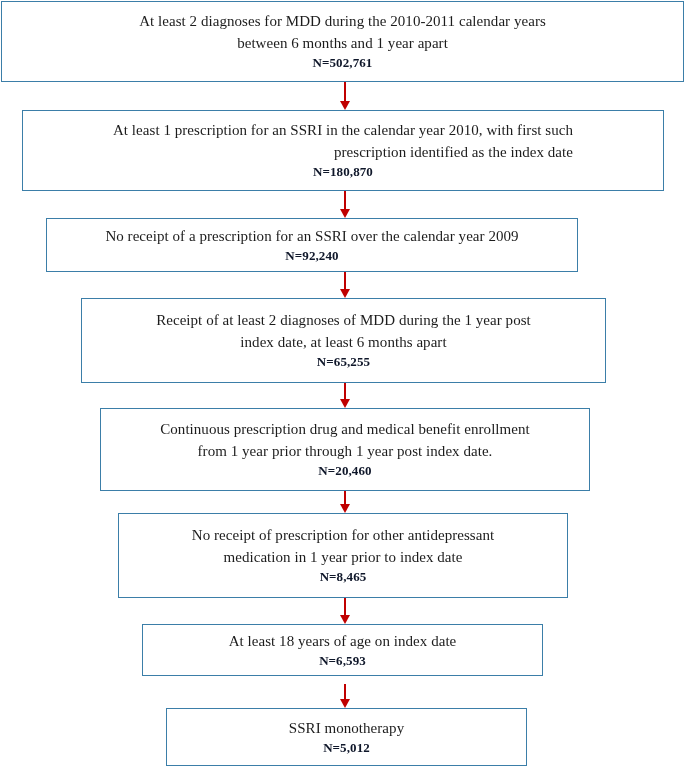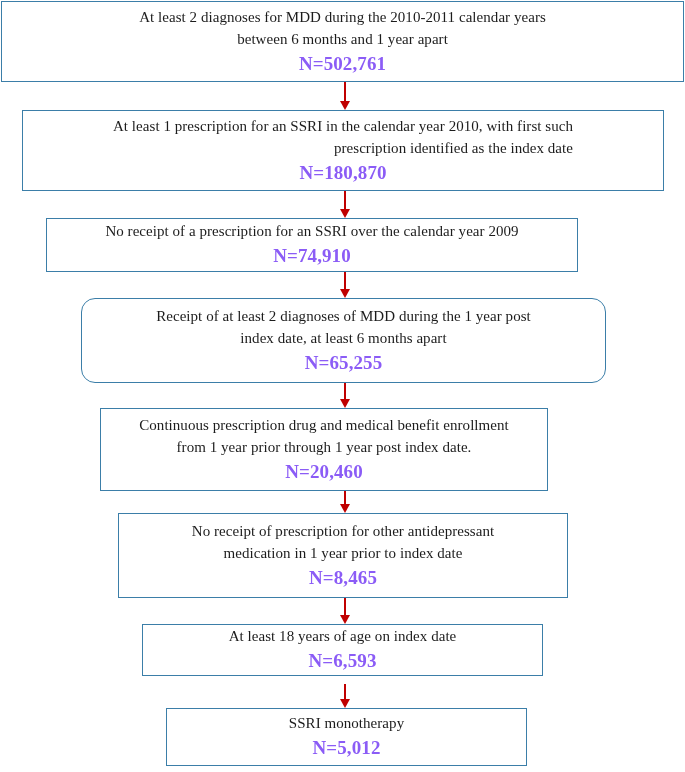--- a/index.html
+++ b/index.html
@@ -36,24 +36,24 @@
     display: block;
     font-size: 15px;
     line-height: 1.47;
     letter-spacing: 0.05px;
     white-space: pre-line;
     font-weight: 400;
     color: #1c1c1c;
   }
   .flow-box .box-count {
     display: block;
-    font-size: 19px;
+    font-size: 13px;
     line-height: 1.45;
     font-weight: 700;
-    color: #8b5cf6;
+    color: #0f172a;
     letter-spacing: 0.1px;
   }
   
   .flow-arrow {
     position: absolute;
     width: 14px;
     pointer-events: none;
   }
   .flow-arrow .shaft {
     position: absolute;
@@ -95,40 +95,40 @@
     <span class="box-count">N=180,870</span>
   </div>
 
   <div class="flow-arrow" id="arrow-2" style="left: 338px; top: 191px; height: 27px;">
     <span class="shaft" style="height: 19px; background: rgb(192, 0, 0);"></span>
     <span class="head" style="border-top-color: rgb(192, 0, 0);"></span>
   </div>
 
   <div class="flow-box" id="box-3" style="left: 46px; top: 218px; width: 532px; height: 54px; border-color: rgb(59, 126, 168);">
     <span class="box-text">No receipt of a prescription for an SSRI over the calendar year 2009</span>
-    <span class="box-count">N=74,910</span>
+    <span class="box-count">N=92,240</span>
   </div>
 
   <div class="flow-arrow" id="arrow-3" style="left: 338px; top: 272px; height: 26px;">
     <span class="shaft" style="height: 18px; background: rgb(192, 0, 0);"></span>
     <span class="head" style="border-top-color: rgb(192, 0, 0);"></span>
   </div>
 
-  <div class="flow-box" id="box-4" style="left: 81px; top: 298px; width: 525px; height: 85px; border-color: rgb(59, 126, 168); border-radius: 14px;">
+  <div class="flow-box" id="box-4" style="left: 81px; top: 298px; width: 525px; height: 85px; border-color: rgb(59, 126, 168);">
     <span class="box-text">Receipt of at least 2 diagnoses of MDD during the 1 year post
 index date, at least 6 months apart</span>
     <span class="box-count">N=65,255</span>
   </div>
 
   <div class="flow-arrow" id="arrow-4" style="left: 338px; top: 383px; height: 25px;">
     <span class="shaft" style="height: 17px; background: rgb(192, 0, 0);"></span>
     <span class="head" style="border-top-color: rgb(192, 0, 0);"></span>
   </div>
 
-  <div class="flow-box" id="box-5" style="left: 100px; top: 408px; width: 448px; height: 83px; border-color: rgb(59, 126, 168);">
+  <div class="flow-box" id="box-5" style="left: 100px; top: 408px; width: 490px; height: 83px; border-color: rgb(59, 126, 168);">
     <span class="box-text">Continuous prescription drug and medical benefit enrollment
 from 1 year prior through 1 year post index date.</span>
     <span class="box-count">N=20,460</span>
   </div>
 
   <div class="flow-arrow" id="arrow-5" style="left: 338px; top: 491px; height: 22px;">
     <span class="shaft" style="height: 14px; background: rgb(192, 0, 0);"></span>
     <span class="head" style="border-top-color: rgb(192, 0, 0);"></span>
   </div>
 

